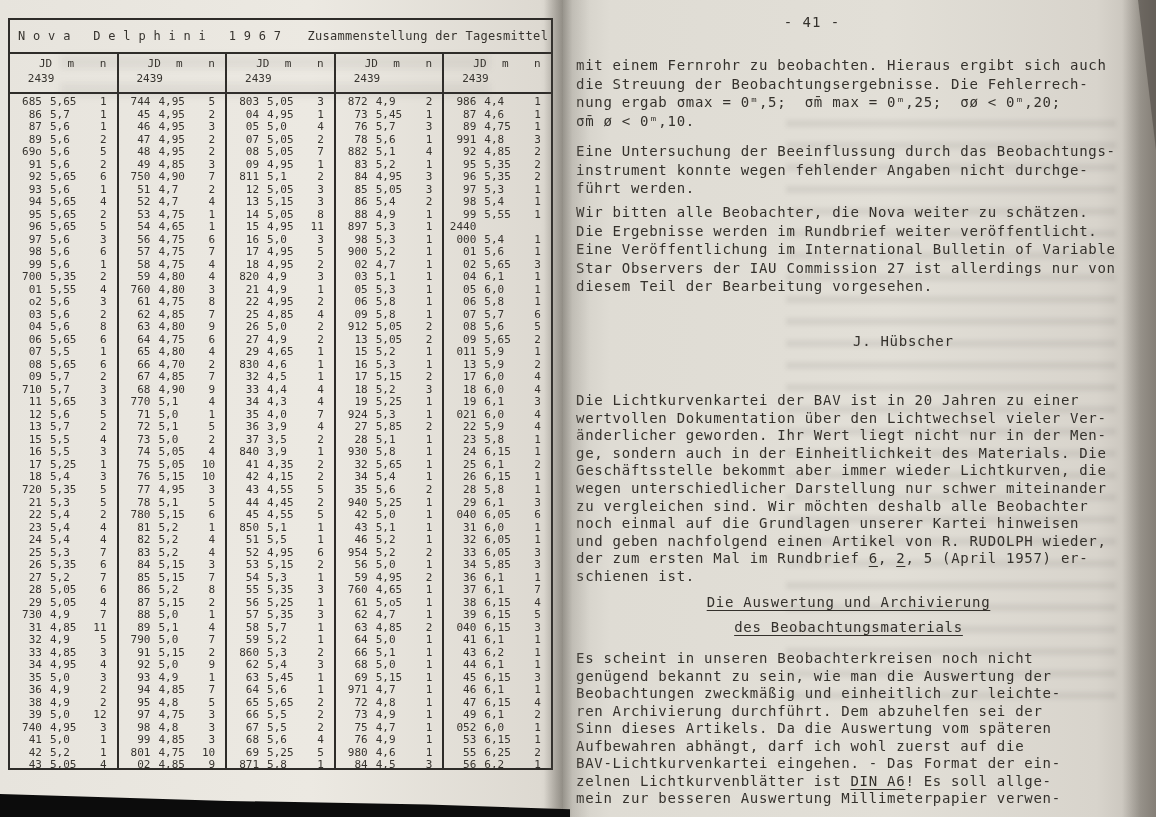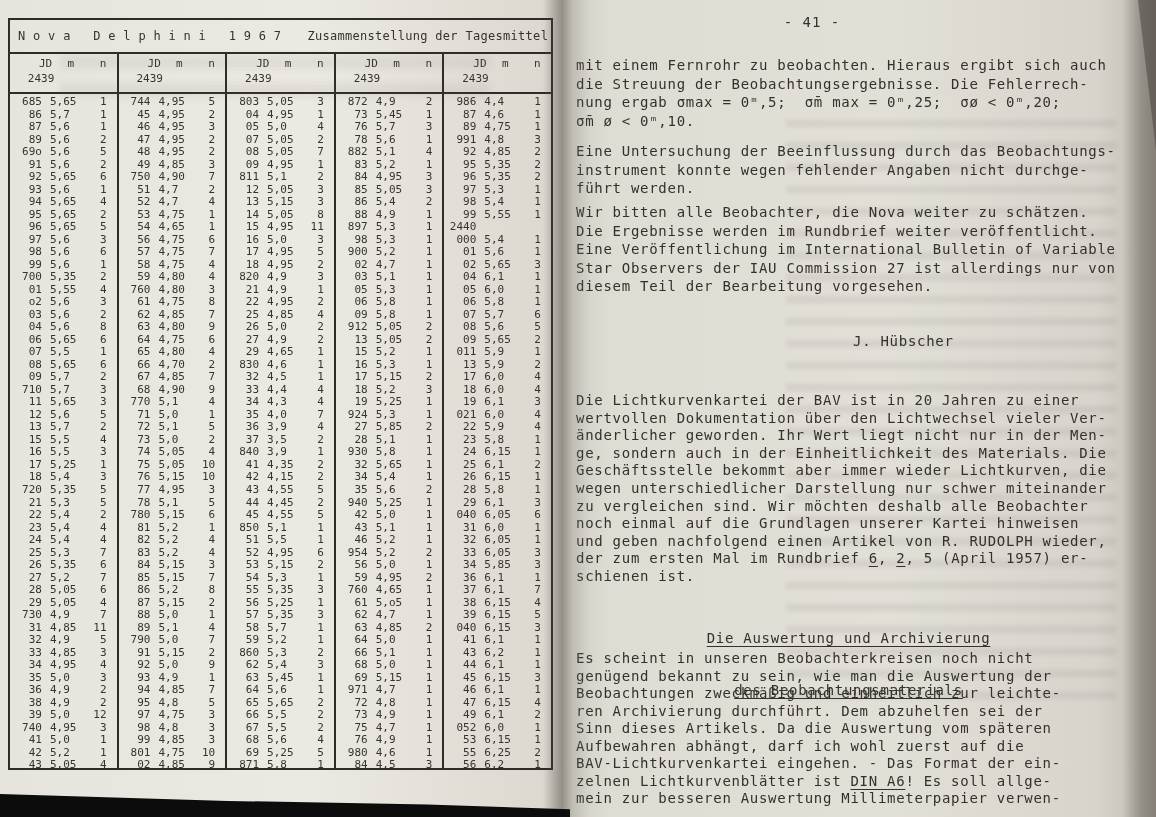--- a/index.html
+++ b/index.html
@@ -70,21 +70,21 @@
     position:absolute;left:0;width:100%;margin:0;
     font-size:14px;letter-spacing:.72px;line-height:18.6px;white-space:pre-wrap;
   }
   .pageno{position:absolute;top:14px;left:0;width:472px;text-align:center;font-size:14px;letter-spacing:1px;}
   .p1{top:56px;}
   .p2{top:142px;}
   .p3{top:203px;}
   .sig{top:312px;left:277px;width:260px;margin-top:20px;}
   .p5{top:392px;line-height:17.6px;}
   .heading{position:absolute;top:594px;left:0;width:100%;text-align:center;font-size:14px;letter-spacing:.72px;}
-  .heading .hl{display:block;margin-bottom:9px;margin-top:36px;}
+  .heading .hl{display:block;margin-bottom:9px;}
   .p7{top:650px;line-height:17.5px;}
   .u{text-decoration:underline;text-underline-offset:3px;text-decoration-thickness:1.3px;}
   
   .bleed{
     position:absolute;right:40px;top:120px;width:330px;height:580px;z-index:1;
     background:repeating-linear-gradient(180deg,rgba(96,92,86,.10) 0 7px,rgba(0,0,0,0) 7px 22px);
     filter:blur(2px);pointer-events:none;
   }
   .bleed-left{
     position:absolute;left:60px;top:55px;width:430px;height:50px;z-index:1;

